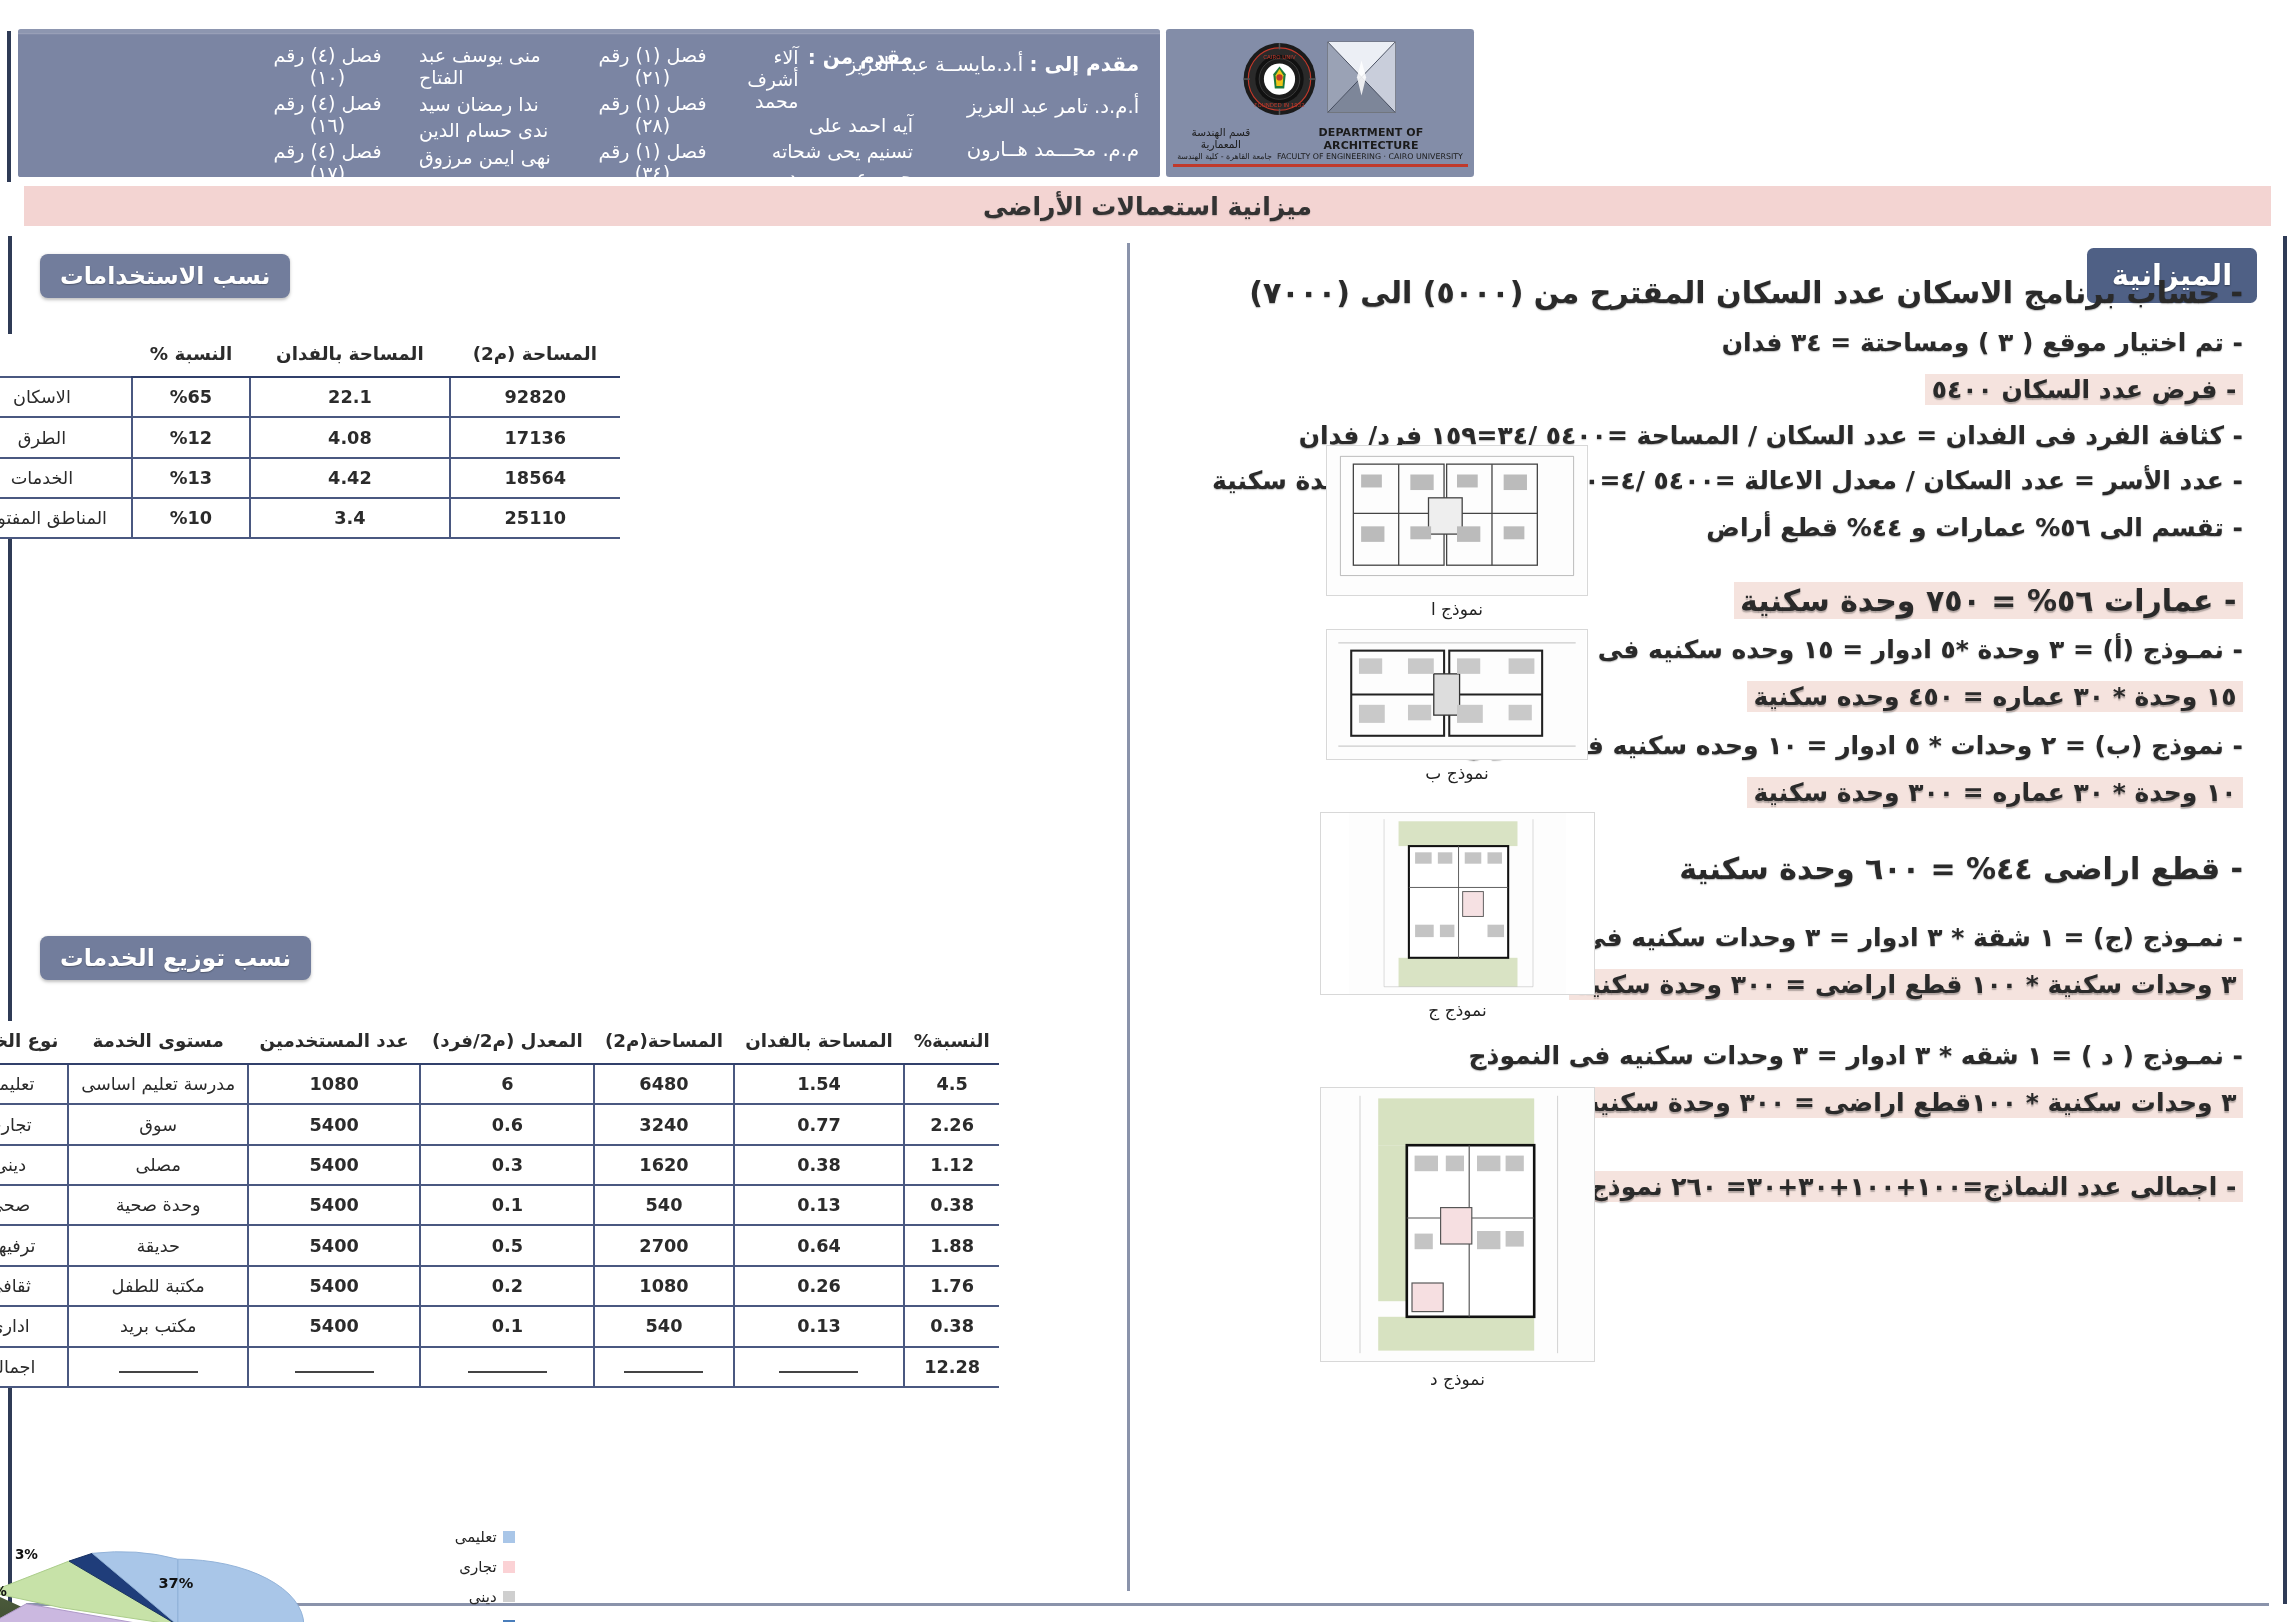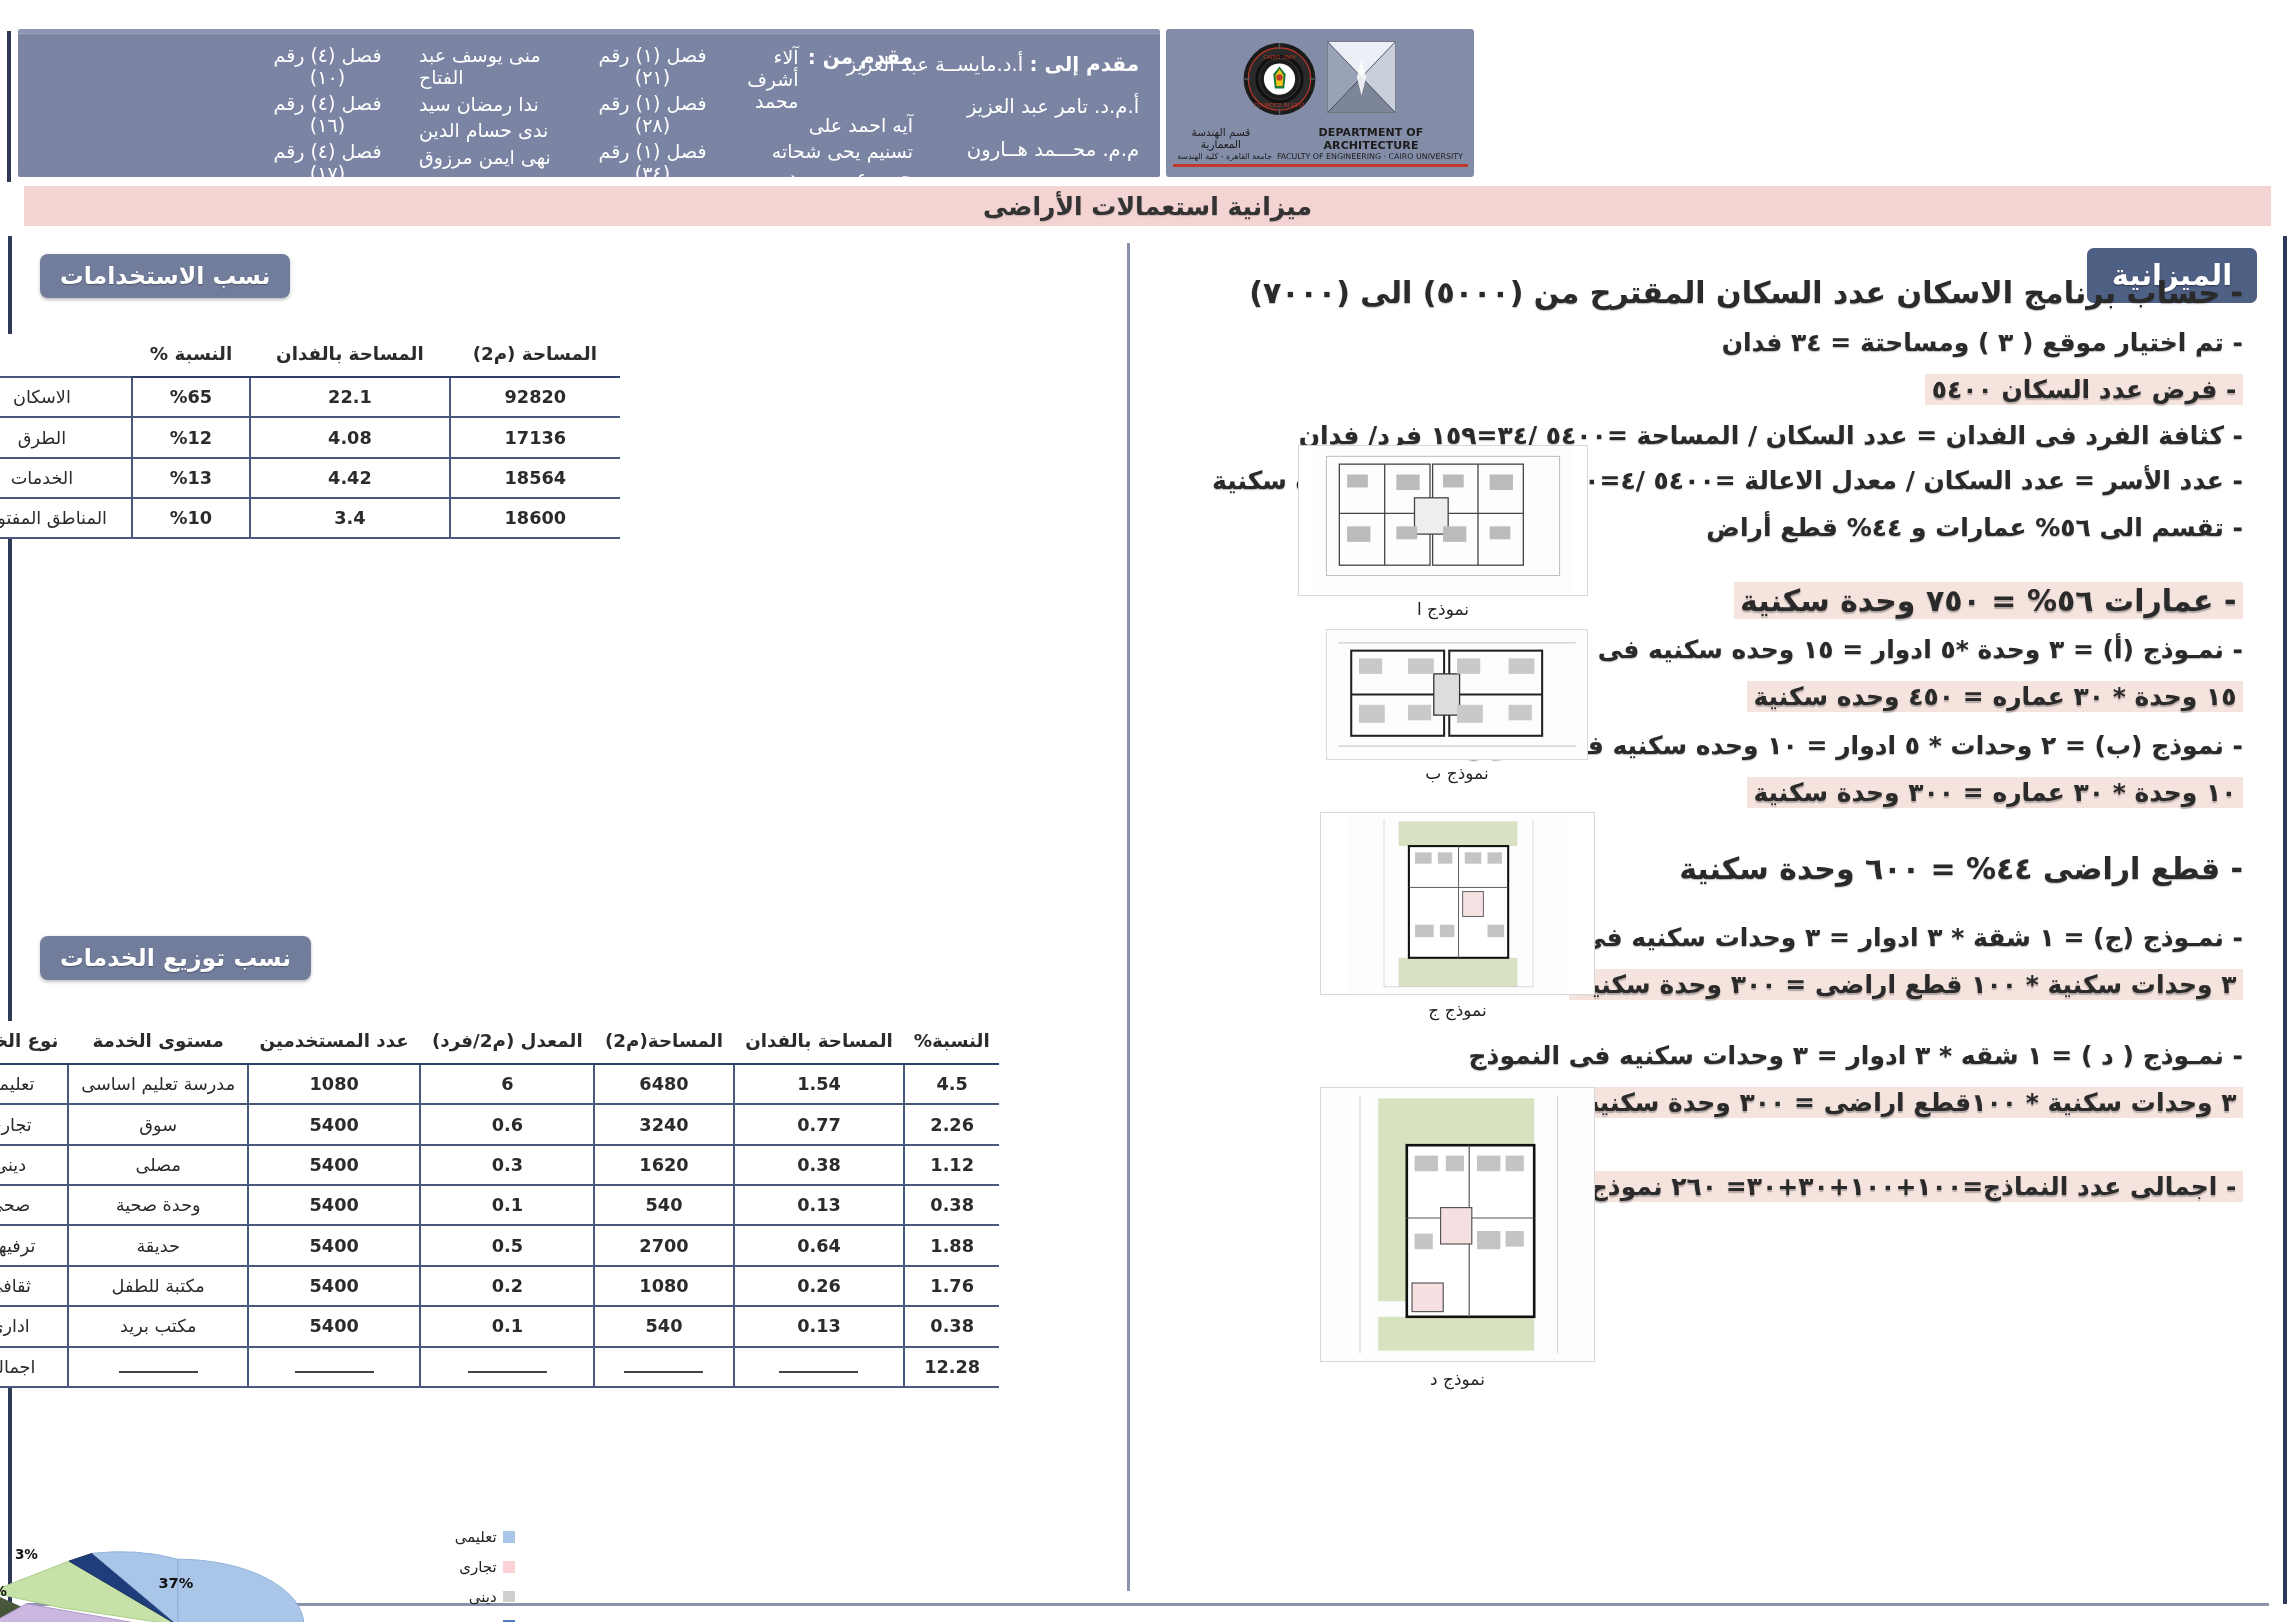--- a/index.html
+++ b/index.html
@@ -489,21 +489,21 @@
             <td class="num">%12</td>
             <td>الطرق</td>
           </tr>
           <tr>
             <td class="num">18564</td>
             <td class="num">4.42</td>
             <td class="num">%13</td>
             <td>الخدمات</td>
           </tr>
           <tr>
-            <td class="num">18600</td>
+            <td class="num">25110</td>
             <td class="num">3.4</td>
             <td class="num">%10</td>
             <td>المناطق المفتوحة</td>
           </tr>
         </tbody>
       </table>
 
       <div class="sec2-head">
         <span class="pill">نسب توزيع الخدمات</span>
       </div>
@@ -686,21 +686,21 @@
           <div class="rtext" style="top: 495px;"><span>- نموذج (ب) = ٢ وحدات * ٥ ادوار = ١٠ وحده سكنيه فى النموذج</span></div>
           <div class="rtext" style="top: 542px;"><span class="hl">١٠ وحدة * ٣٠ عماره = ٣٠٠ وحدة سكنية</span></div>
           <div class="rtext big" style="top: 615px;"><span>- قطع اراضى ٤٤% = ٦٠٠ وحدة سكنية</span></div>
           <div class="rtext" style="top: 687px;"><span>- نمـوذج (ج) = ١ شقة * ٣ ادوار = ٣ وحدات سكنيه فى النموذج</span></div>
           <div class="rtext" style="top: 734px;"><span class="hl">٣ وحدات سكنية * ١٠٠ قطع اراضى = ٣٠٠ وحدة سكنية</span></div>
           <div class="rtext" style="top: 805px;"><span>- نمـوذج ( د ) = ١ شقه * ٣ ادوار = ٣ وحدات سكنيه فى النموذج</span></div>
           <div class="rtext" style="top: 852px;"><span class="hl">٣ وحدات سكنية * ١٠٠قطع اراضى = ٣٠٠ وحدة سكنية</span></div>
           <div class="rtext" style="top: 936px;"><span class="hl">- اجمالى عدد النماذج=١٠٠+١٠٠+٣٠+٣٠= ٢٦٠ نموذج</span></div>
         </div>
 
-      <div class="plan" style="top:209px; right:681px; width:290px; height:151px;">
+      <div class="plan" style="top:209px; right:681px; width:262px; height:151px;">
         <svg class="plan-svg" viewBox="0 0 200 115">
           <rect width="200" height="115" fill="#fdfdfd"></rect>
           <g stroke="#444" stroke-width="1" fill="none">
             <rect x="20" y="14" width="70" height="78"></rect>
             <rect x="92" y="14" width="70" height="78"></rect>
             <line x1="20" y1="52" x2="90" y2="52"></line>
             <line x1="92" y1="52" x2="162" y2="52"></line>
             <line x1="55" y1="14" x2="55" y2="92"></line>
             <line x1="127" y1="14" x2="127" y2="92"></line>
             <rect x="78" y="40" width="26" height="28" fill="#eee"></rect>

